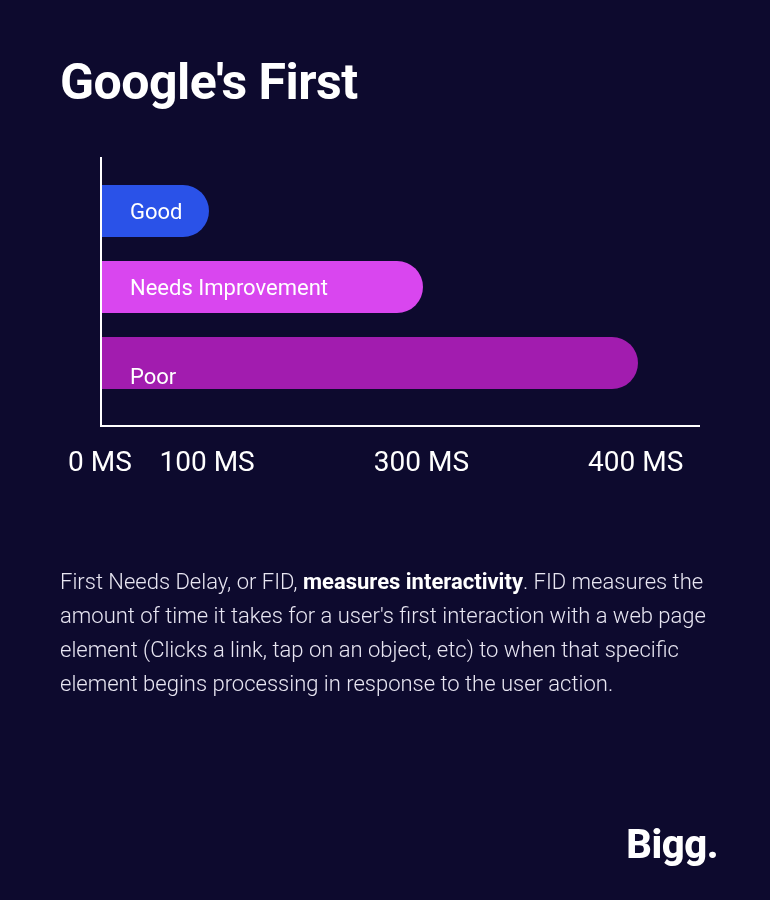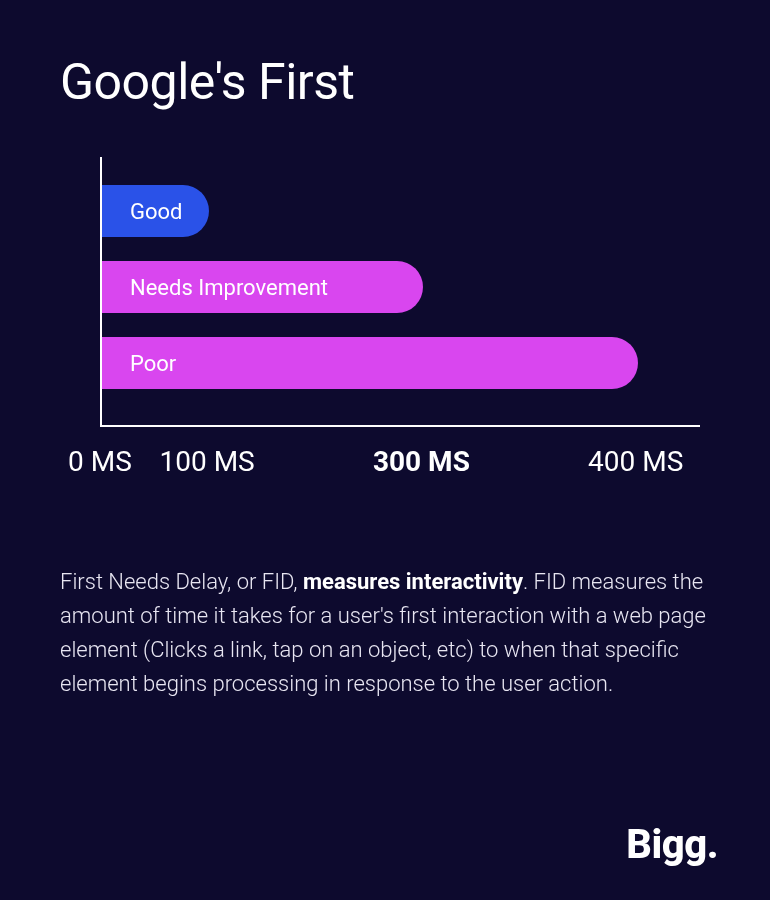--- a/index.html
+++ b/index.html
@@ -8,21 +8,21 @@
     height: 900px;
     background: #0d0a2e;
     font-family: -apple-system, BlinkMacSystemFont, "Segoe UI", Roboto, Helvetica, Arial, sans-serif;
     color: #ffffff;
     padding: 55px 60px 40px 60px;
     position: relative;
     overflow: hidden;
   }
   .title {
     font-size: 50px;
-    font-weight: 400;
+    font-weight: 700;
     line-height: 1.08;
     letter-spacing: -0.5px;
     margin-bottom: 48px;
   }
   .chart {
     position: relative;
     margin-left: 40px;
     margin-right: 10px;
   }
   .chart-plot {
@@ -40,21 +40,21 @@
     align-items: center;
     padding-left: 28px;
     font-size: 22px;
     font-weight: 400;
     color: #ffffff;
     margin-bottom: 24px;
   }
   .bar:last-child { margin-bottom: 0; }
   .bar-good { background: #2a52e8; }
   .bar-needs { background: #d946ef; }
-  .bar-poor { background: #d946ef; }
+  .bar-poor { background: #a21caf; align-items: flex-end; }
   .x-axis {
     display: flex;
     margin-top: 18px;
     position: relative;
     margin-left: -30px;
   }
   .x-tick {
     font-size: 28px;
     color: #ffffff;
     font-weight: 400;
@@ -95,21 +95,21 @@
       <div class="bar bar-needs" style="width: 321.429px;">
         <span>Needs Improvement</span>
       </div>
       <div class="bar bar-poor" style="width: 535.714px;">
         <span>Poor</span>
       </div>
     </div>
   <div class="x-axis" id="xaxis" style="height: 30px;">
       <span class="x-tick" style="left: 30px;">0 MS</span>
       <span class="x-tick" style="left: 137.143px;">100 MS</span>
-      <span class="x-tick" style="left: 351.429px; font-weight: bold;">300 MS</span>
+      <span class="x-tick" style="left: 351.429px;">300 MS</span>
       <span class="x-tick" style="left: 565.714px;">400 MS</span>
     </div>
 </div>
 
 <p class="description">
   <span>First Needs Delay, or FID, </span><strong>measures interactivity</strong><span>. FID measures the amount of time it takes for a user's first interaction with a web page element (Clicks a link, tap on an object, etc) to when that specific element begins processing in response to the user action.</span>
 </p>
 
 <div class="brand">Bigg.</div>
 

